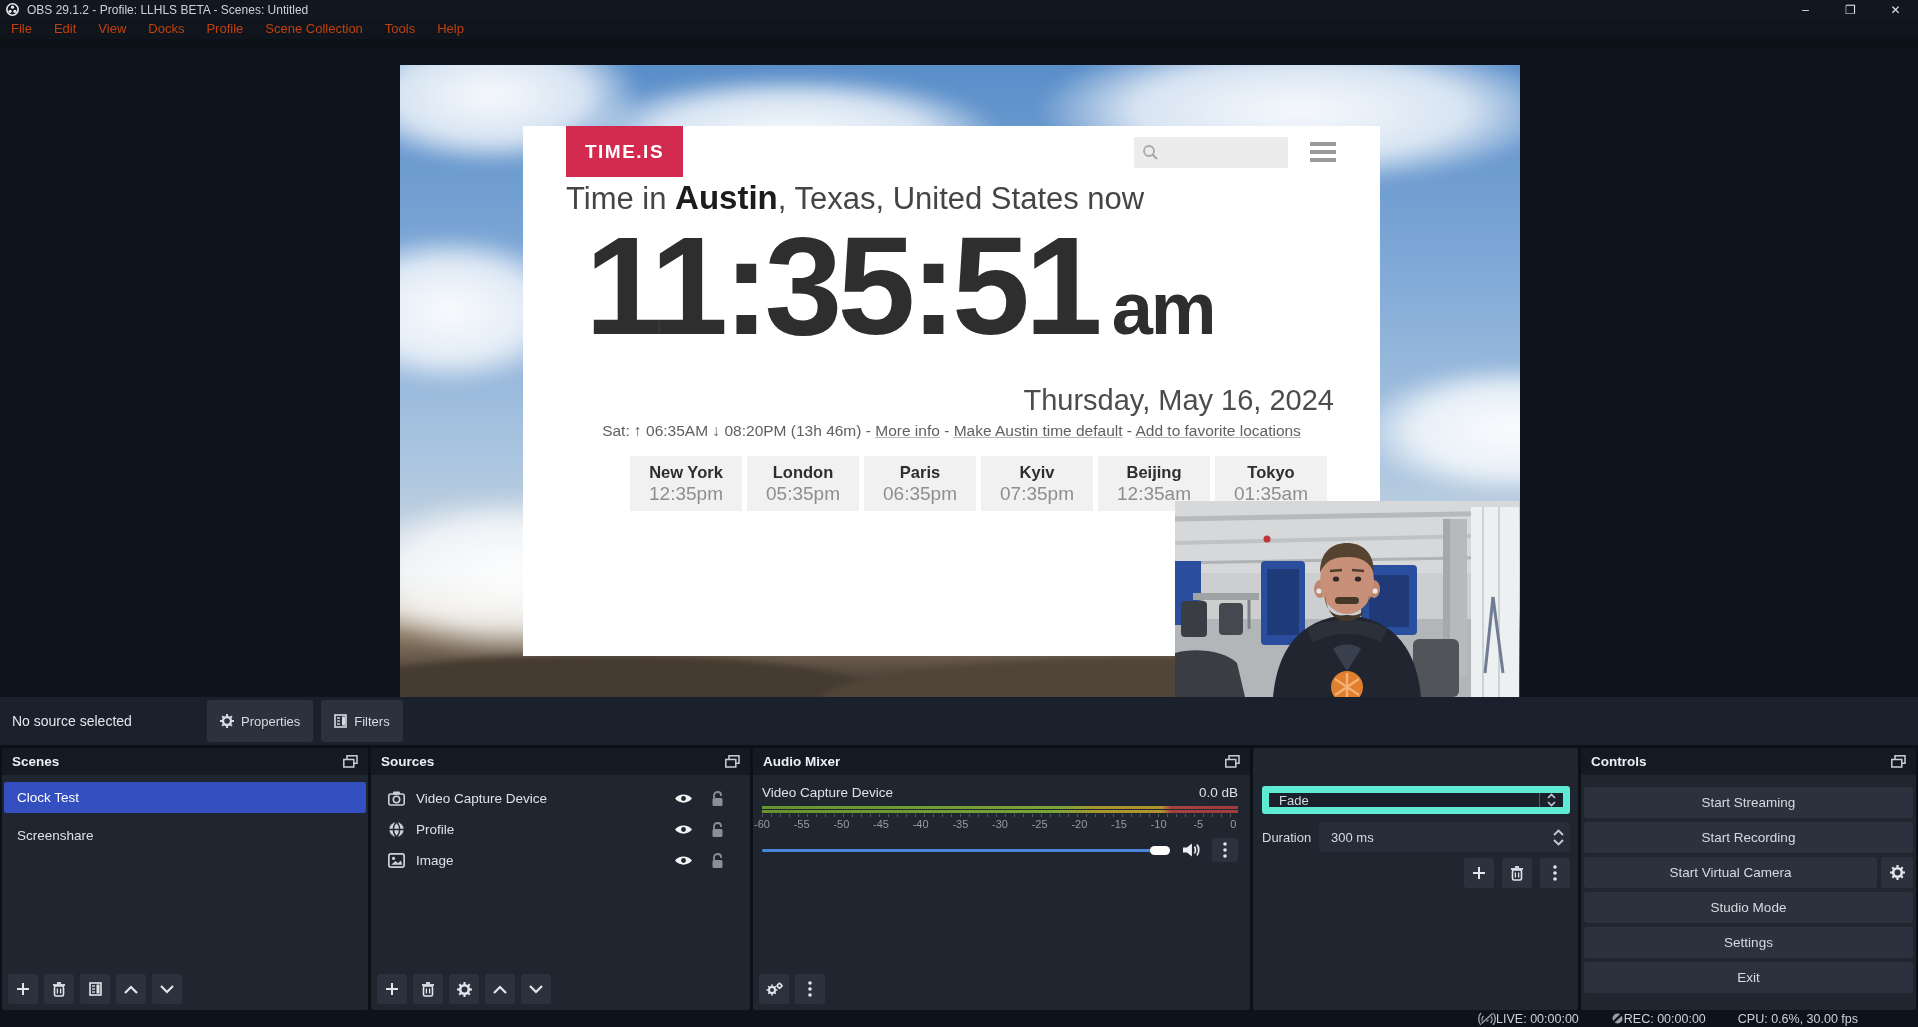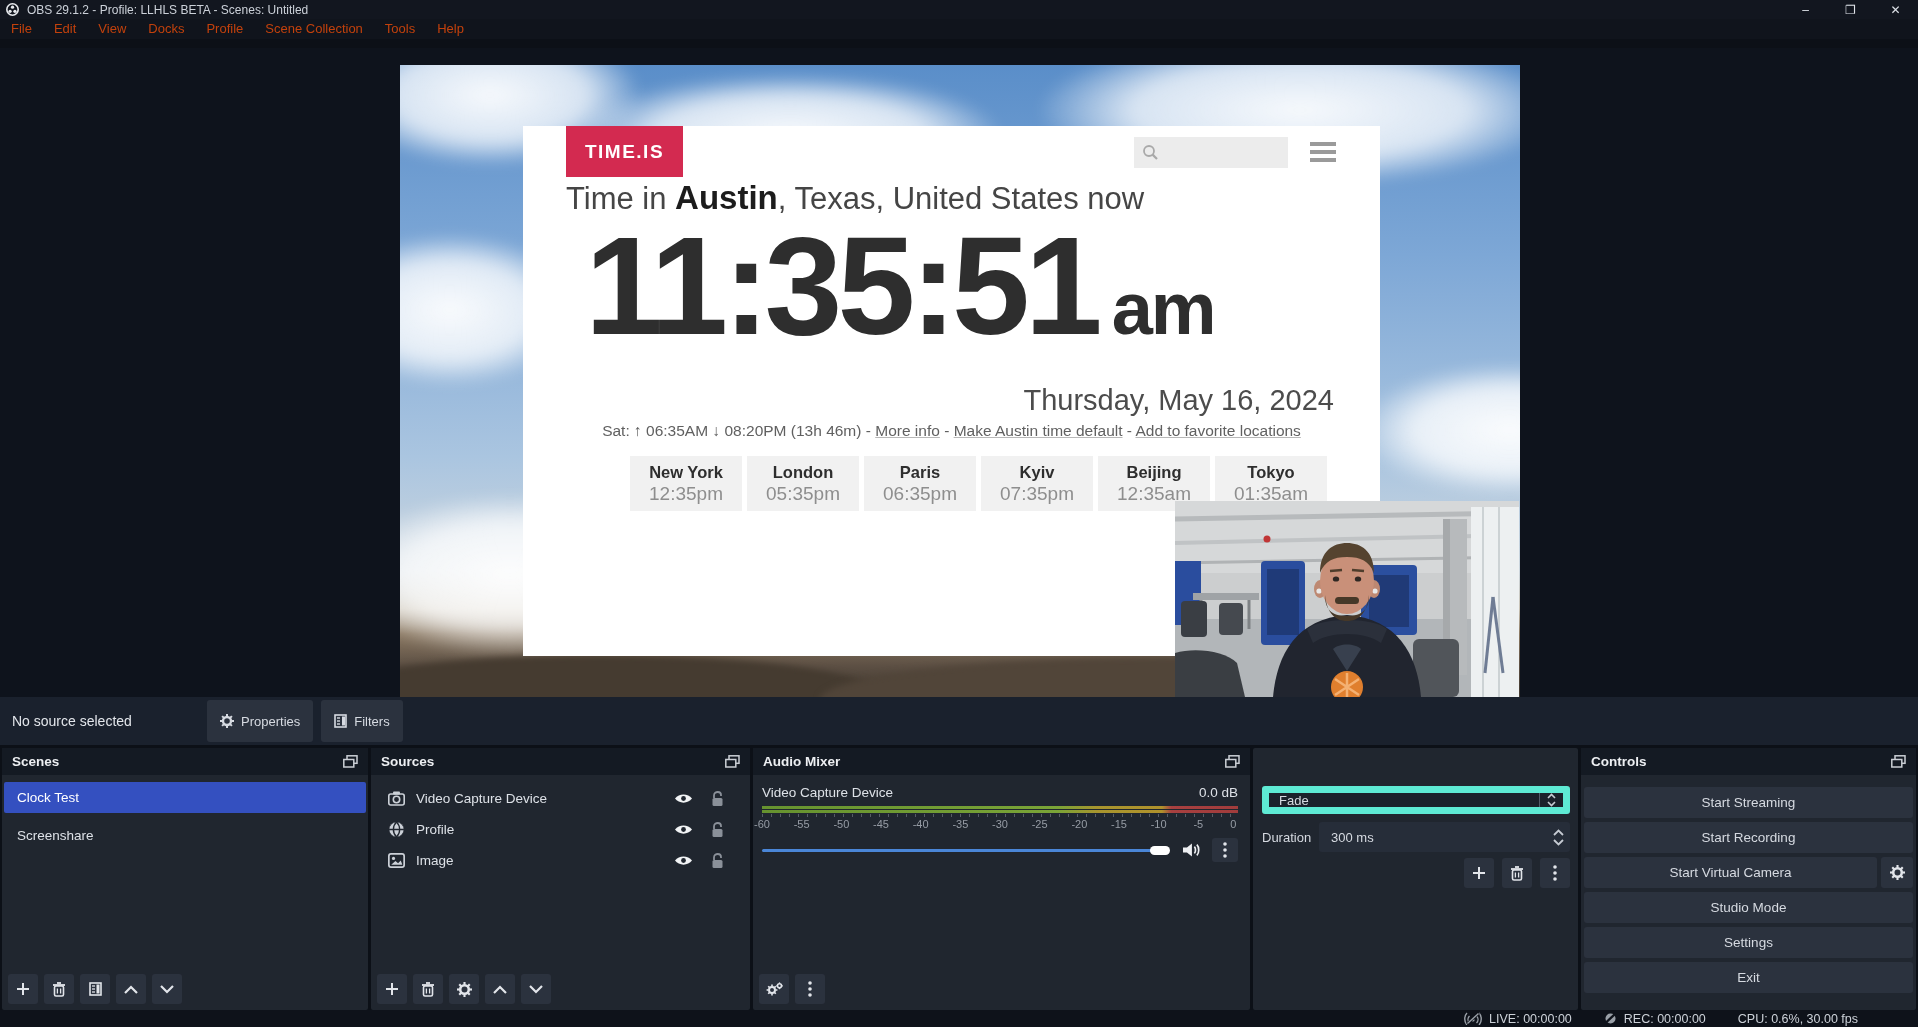--- a/index.html
+++ b/index.html
@@ -119,21 +119,21 @@
   
   .ctl-btn { position:absolute; left:3px; width:329px; height:31px; background:#2b323e; border-radius:3px;
     color:#d6dae1; font-size:13.5px; display:flex; align-items:center; justify-content:center; }
   .ctl-btn.short { width:293px; }
   .ctl-gear { position:absolute; left:300px; width:32px; height:31px; background:#2b323e; border-radius:3px;
     display:flex; align-items:center; justify-content:center; }
 
   
   .statusbar { position:absolute; left:0; top:1010px; width:1918px; height:17px; background:#0e121a;
     display:flex; align-items:center; justify-content:flex-end; color:#ccd1d8; font-size:12.5px; padding-right:60px; gap:10px; }
-  .statusbar .grp { display:flex; align-items:center; gap:7px; margin-left:22px; }
+  .statusbar .grp { display:flex; align-items:center; margin-left:22px; }
   svg { display:block; }
 </style>
 </head>
 <body>
 
 <div id="app">
 
   <div class="titlebar">
     <svg class="obs-logo" viewBox="0 0 16 16">
       <circle cx="8" cy="8" r="7" fill="none" stroke="#e8eaee" stroke-width="2"></circle>

